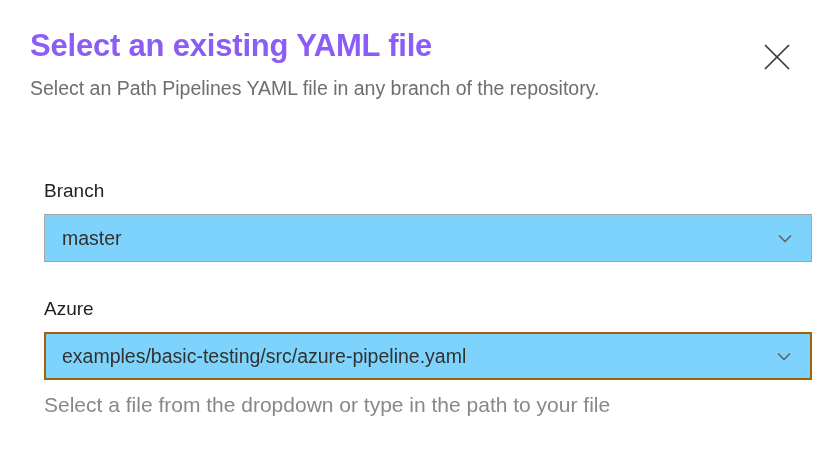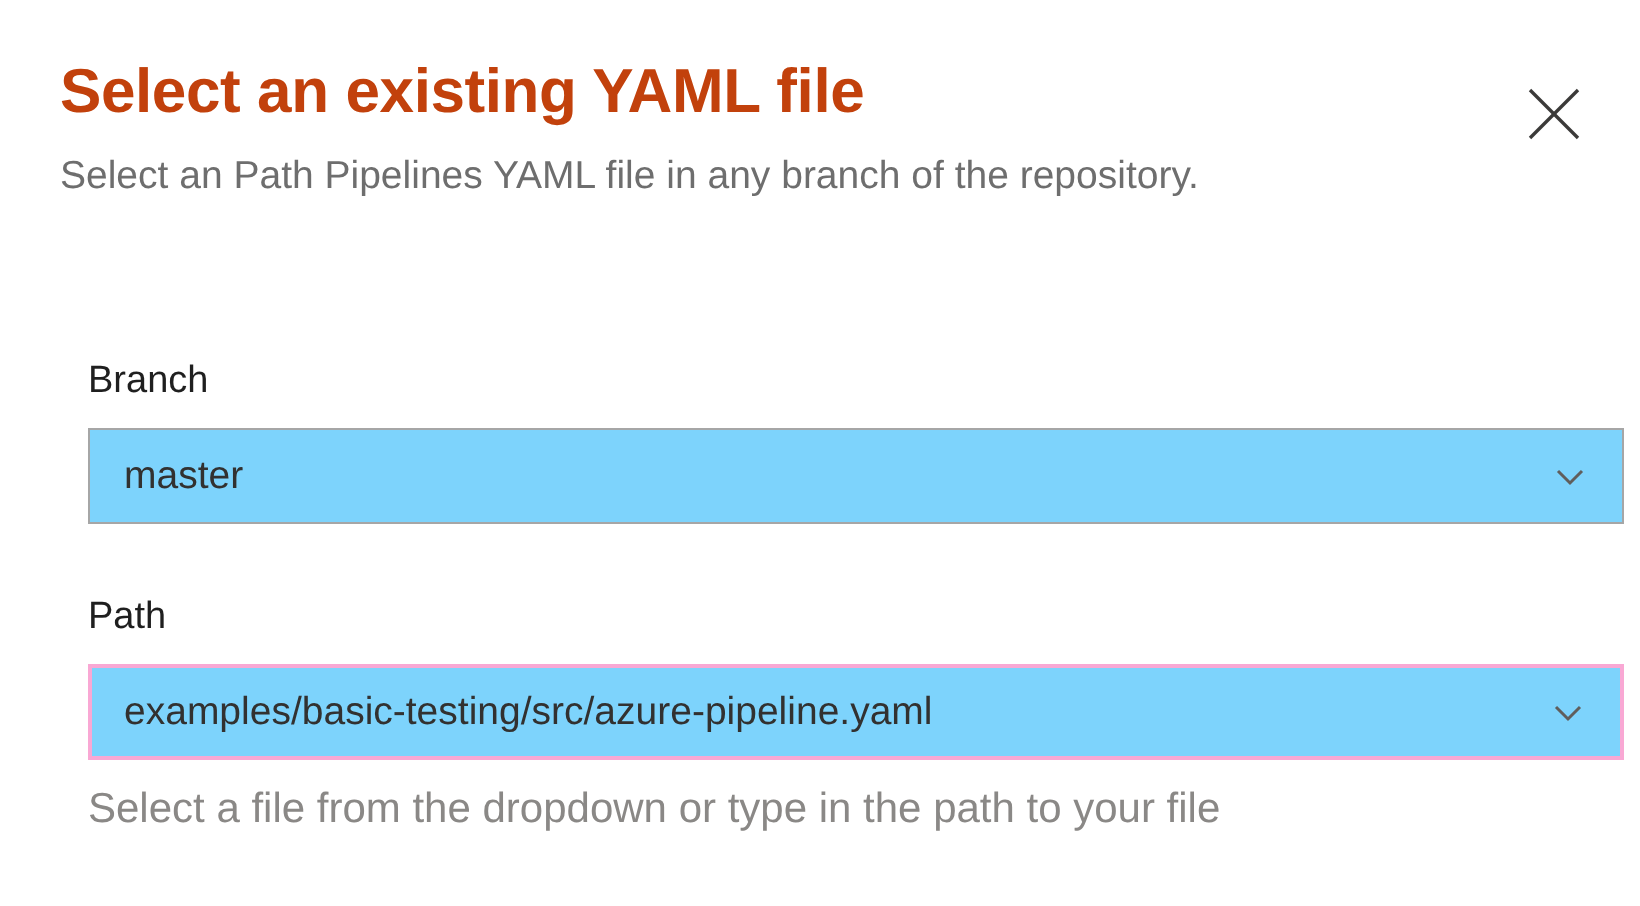--- a/index.html
+++ b/index.html
@@ -27,21 +27,21 @@
   .header {
     position: absolute;
     left: 30px;
     top: 26px;
     width: 700px;
   }
   .dialog-title {
     font-size: 31px;
     line-height: 40px;
     font-weight: 600;
-    color: #c2410c;
+    color: #8b5cf6;
     letter-spacing: -0.2px;
     margin: 0;
     white-space: nowrap;
   }
   .dialog-subtitle {
     font-size: 19.5px;
     line-height: 32px;
     font-weight: 400;
     color: #6e6e6e;
     margin: 6px 0 0 0;
@@ -89,21 +89,21 @@
     position: relative;
     box-sizing: border-box;
     width: 768px;
     height: 48px;
     background: #7dd3fc;
     border: 1px solid #a6a6a6;
     display: flex;
     align-items: center;
   }
   .combo.focused {
-    border: 2px solid #f9a8d4;
+    border: 2px solid #a16207;
   }
   .combo-value {
     flex: 1;
     font-size: 19.5px;
     line-height: 24px;
     color: #323130;
     padding-left: 17px;
     padding-right: 46px;
     white-space: nowrap;
     overflow: hidden;
@@ -169,21 +169,21 @@
           <svg width="20" height="20" viewBox="0 0 20 20" aria-hidden="true">
             <polyline points="4,7.5 10,13.5 16,7.5" fill="none" stroke="#605e5c" stroke-width="1.5"></polyline>
           </svg>
         </span>
       </div>
     </div>
 
     <div class="field-spacer"></div>
 
     <div class="field">
-      <label class="field-label">Path</label>
+      <label class="field-label">Azure</label>
       <div class="combo focused">
         <input class="combo-value" type="text" value="examples/basic-testing/src/azure-pipeline.yaml" style="">
         <span class="chevron">
           <svg width="20" height="20" viewBox="0 0 20 20" aria-hidden="true">
             <polyline points="4,7.5 10,13.5 16,7.5" fill="none" stroke="#605e5c" stroke-width="1.5"></polyline>
           </svg>
         </span>
       </div>
       <div class="helper-text">Select a file from the dropdown or type in the path to your file</div>
     </div>

